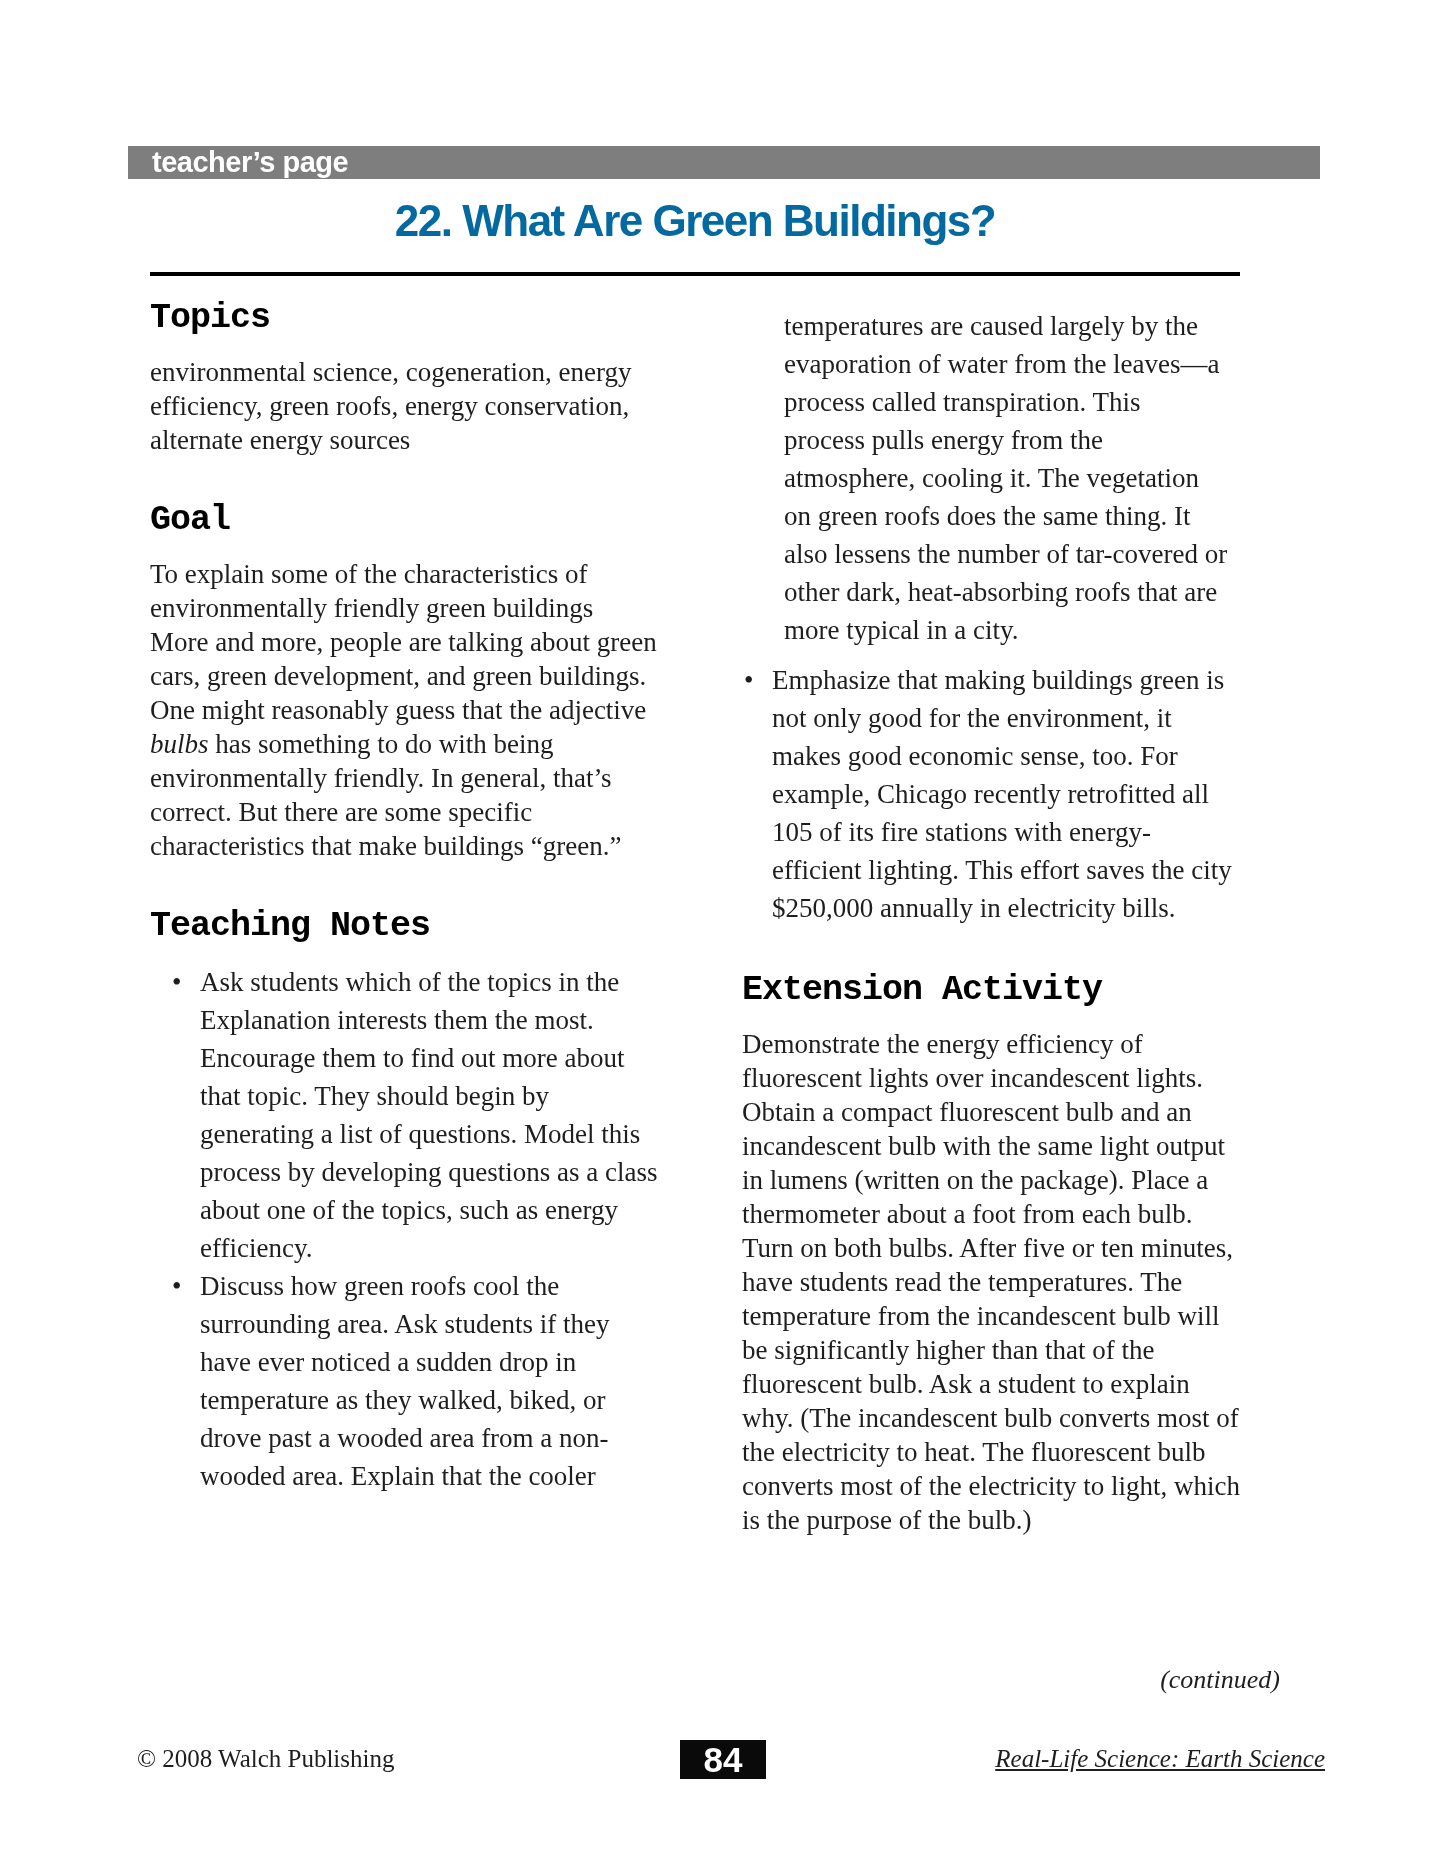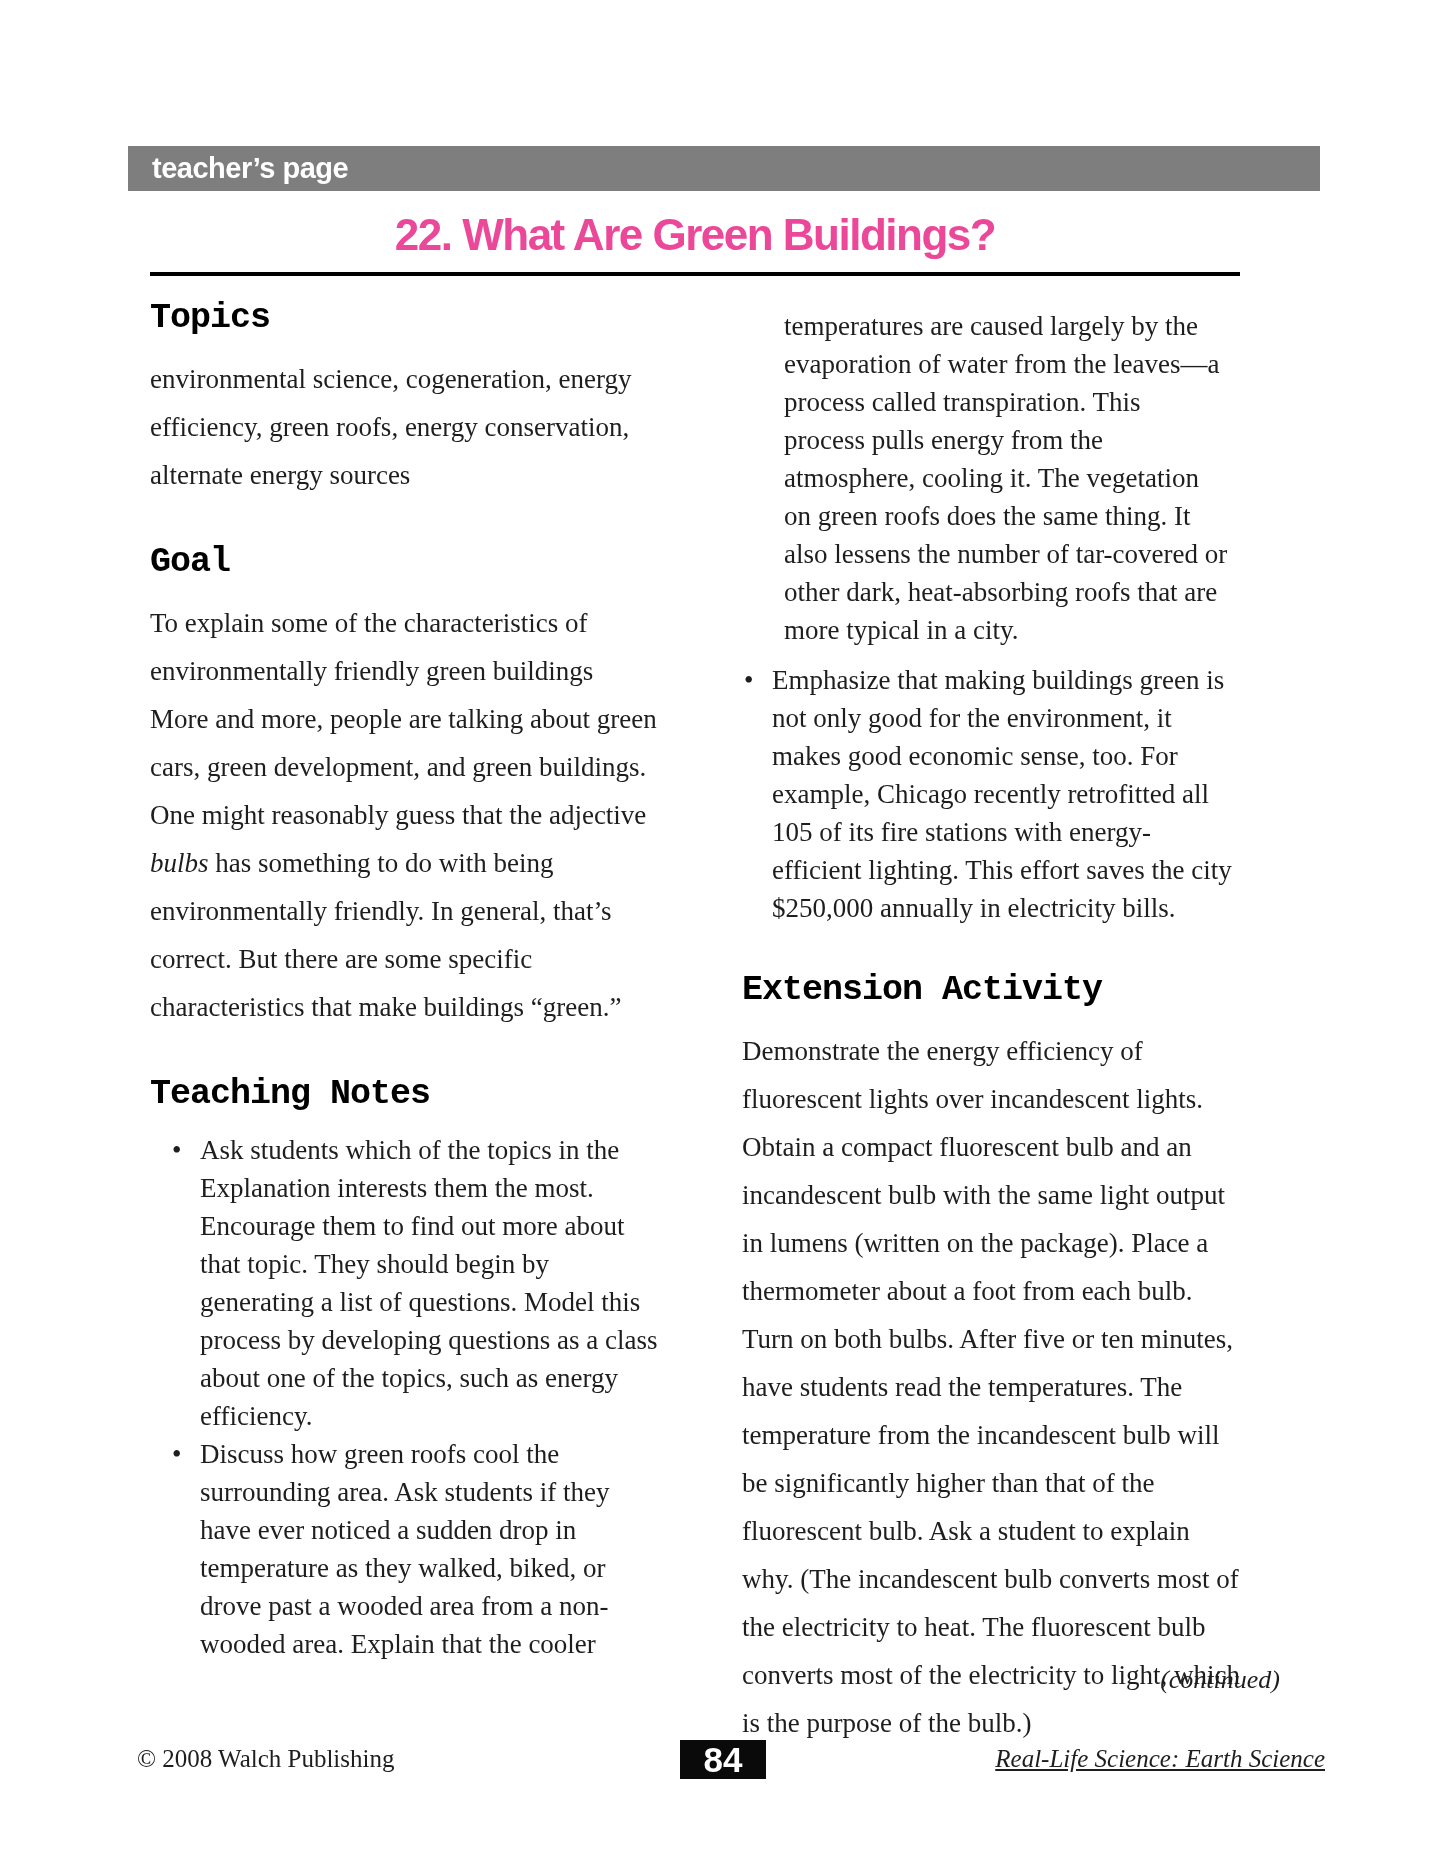--- a/index.html
+++ b/index.html
@@ -6,35 +6,35 @@
   .page{
     position:relative;
     width:1445px;height:1870px;
     background:#ffffff;
     overflow:hidden;
     font-family:"Liberation Serif", serif;
     color:#1e1e1e;
   }
   
   .banner{
-    position:absolute;left:128px;top:146px;width:1192px;height:45px;
+    position:absolute;left:128px;top:146px;width:1192px;height:33px;
     background:#7e7e7e;
     display:flex;align-items:center;
     box-sizing:border-box;padding-left:24px;
   }
   .banner .banner-label{
     font-family:"Liberation Sans", sans-serif;
     font-weight:bold;font-size:29px;color:#ffffff;letter-spacing:-0.5px;
   }
   
   .title{
-    position:absolute;left:150px;top:210px;width:1090px;
+    position:absolute;left:150px;top:196px;width:1090px;
     text-align:center;
     font-family:"Liberation Sans", sans-serif;
-    font-weight:bold;font-size:44px;letter-spacing:-1.5px;color:#ec4899;
+    font-weight:bold;font-size:44px;letter-spacing:-1.5px;color:#0369a1;
     white-space:nowrap;
   }
   .title-rule{
     position:absolute;left:150px;top:272px;width:1090px;height:4px;
     background:#000;
   }
   
   .columns{
     position:absolute;left:150px;top:295px;width:1090px;
     display:flex;
@@ -42,21 +42,21 @@
   .col-left{width:508px;}
   .col-gap{width:84px;flex:none;}
   .col-right{width:498px;}
   h2{
     font-family:Liberation Mono, monospace;
     font-weight:bold;font-size:35px;letter-spacing:-1px;color:#000;
     line-height:46px;margin:40px 0 14px 0;
   }
   .col-left h2:first-child{margin-top:0;}
   .body-text{
-    font-size:27px;line-height:48px;margin:0;
+    font-size:27px;line-height:34px;margin:0;
   }
   ul.notes{list-style:none;margin:0;padding:0;}
   ul.notes li{
     position:relative;
     padding-left:50px;
     font-size:27px;line-height:38px;
   }
   ul.notes li .bullet-marker{
     position:absolute;left:22px;top:0;
     font-size:27px;line-height:38px;

